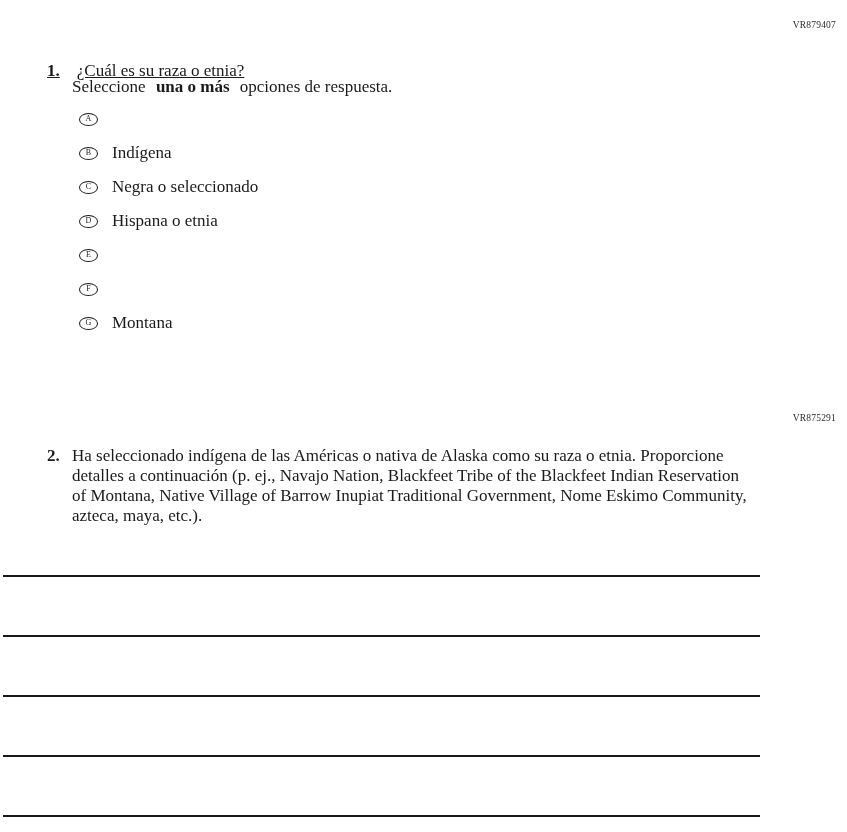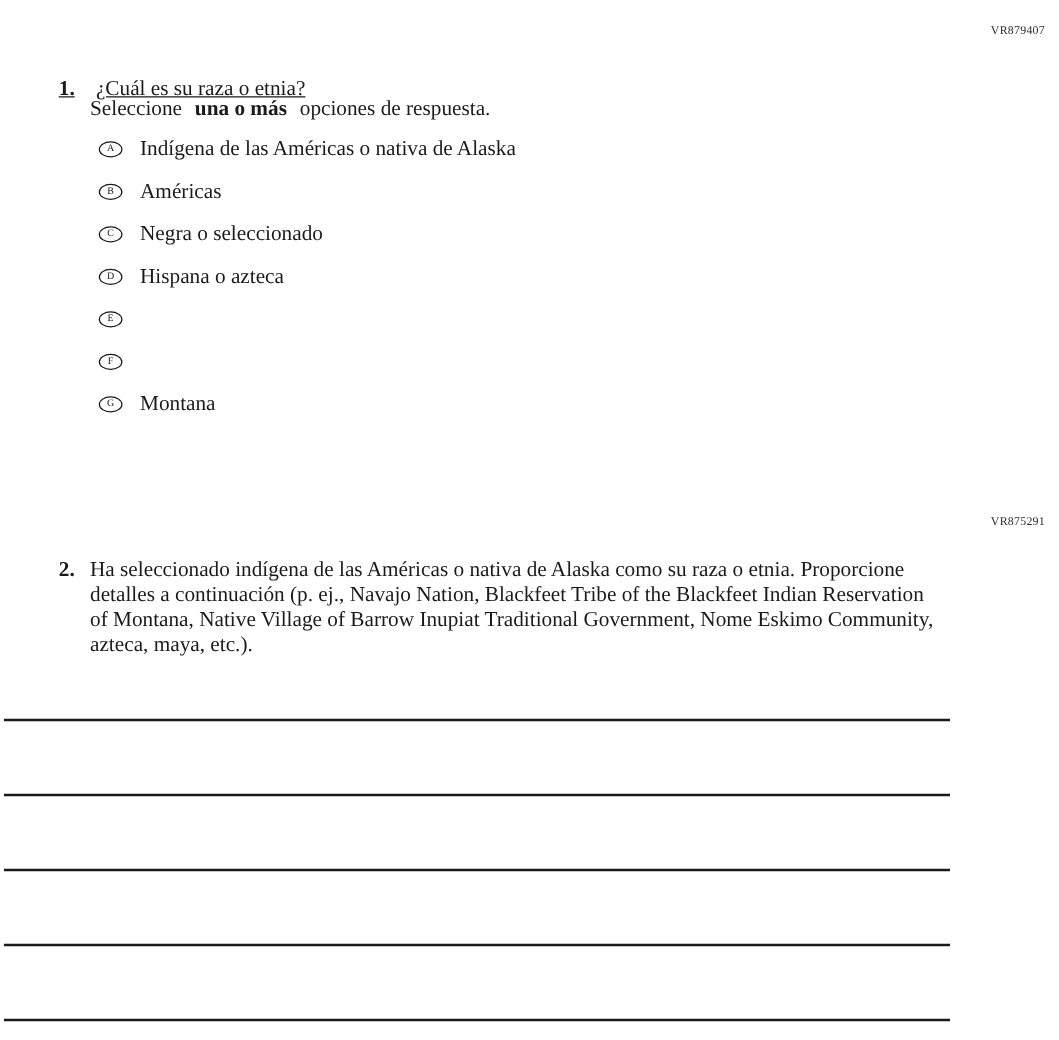--- a/index.html
+++ b/index.html
@@ -124,42 +124,41 @@
     <span class="qnum">1.</span><span class="qtext">¿Cuál es su raza o etnia?</span>
   </div>
 
   <div class="q1-instr"><span>Seleccione </span><span class="b">una o más</span><span> opciones de respuesta.</span></div>
 
   <div class="options">
   <div class="option-row">
     <span class="bubble">
       <span class="bubble-letter">A</span>
     </span>
-    <span class="option-label">Indígena de las Américas o nativa de Alaska</span>
   </div>
 
   <div class="option-row">
     <span class="bubble">
       <span class="bubble-letter">B</span>
     </span>
-    <span class="option-label">Américas</span>
+    <span class="option-label">Indígena</span>
   </div>
 
   <div class="option-row">
     <span class="bubble">
       <span class="bubble-letter">C</span>
     </span>
     <span class="option-label">Negra o seleccionado</span>
   </div>
 
   <div class="option-row">
     <span class="bubble">
       <span class="bubble-letter">D</span>
     </span>
-    <span class="option-label">Hispana o azteca</span>
+    <span class="option-label">Hispana o etnia</span>
   </div>
 
   <div class="option-row">
     <span class="bubble">
       <span class="bubble-letter">E</span>
     </span>
   </div>
 
   <div class="option-row">
     <span class="bubble">

